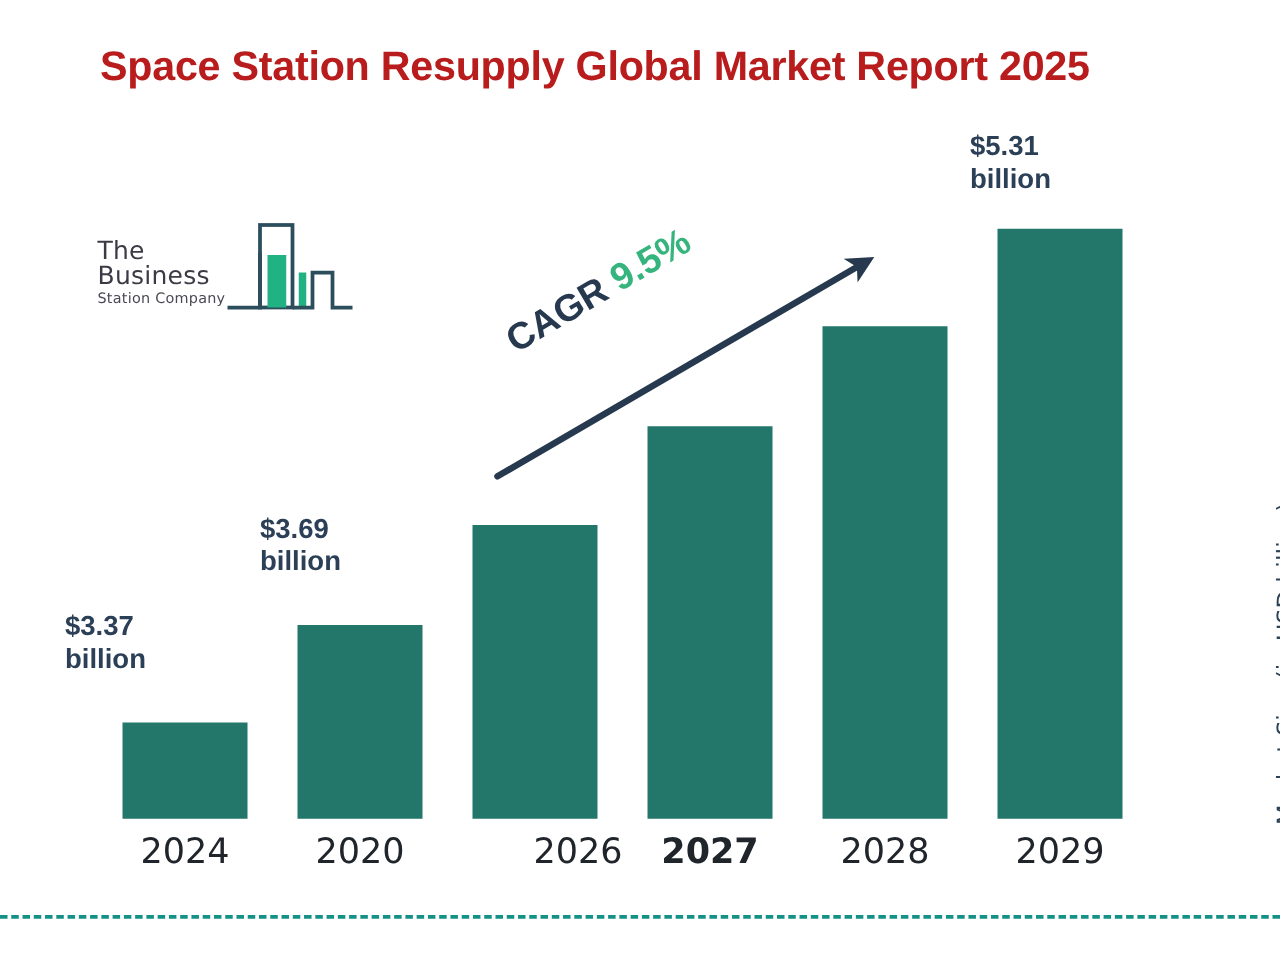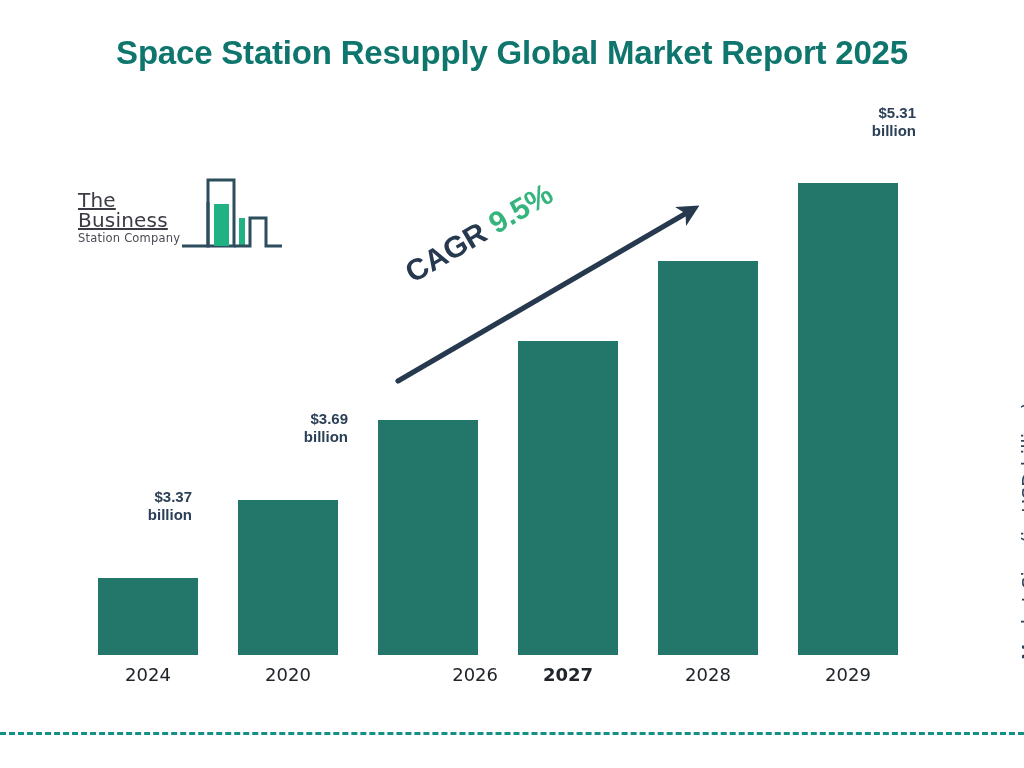--- a/index.html
+++ b/index.html
@@ -17,25 +17,24 @@
     background: #ffffff;
     overflow: hidden;
   }
 
   
   .title {
     position: absolute;
     left: 80px;
     top: 32px;
     width: 864px;
-    text-align: center;
     font-size: 33px;
     line-height: 1.30;
     font-weight: bold;
-    color: #0f766e;
+    color: #b91c1c;
     letter-spacing: -0.2px;
   }
 
   
   .logo {
     position: absolute;
     left: 78px;
     top: 176px;
     width: 205px;
     height: 76px;
@@ -45,21 +44,20 @@
     left: 0px;
     top: 14px;
     width: 130px;
   }
   .logo-text-main {
     font-size: 20px;
     color: #3b3b46;
     letter-spacing: 0.2px;
     font-family: "DejaVu Sans", sans-serif;
     line-height: 1;
-    text-decoration: underline;
   }
   .logo-text-sub {
     font-size: 11.5px;
     color: #4a4a54;
     letter-spacing: 0.2px;
     font-family: "DejaVu Sans", sans-serif;
     margin-top: 3px;
     line-height: 1;
   }
   .logo-mark {
@@ -75,32 +73,32 @@
     top: 0;
     width: 1024px;
     height: 768px;
   }
   .bar {
     position: absolute;
     background: #23776a;
   }
   .bar-value {
     position: absolute;
-    text-align: right;
-    font-size: 15px;
+    text-align: left;
+    font-size: 22px;
     font-weight: bold;
     color: #2b3f56;
     line-height: 1.20;
     width: 140px;
   }
   .xtick {
     position: absolute;
     text-align: center;
     width: 140px;
-    font-size: 18px;
+    font-size: 28px;
     color: #20252b;
     font-family: "DejaVu Sans", sans-serif;
   }
 
   
   .ylabel {
     position: absolute;
     right: 6px;
     top: 330px;
     width: 330px;

